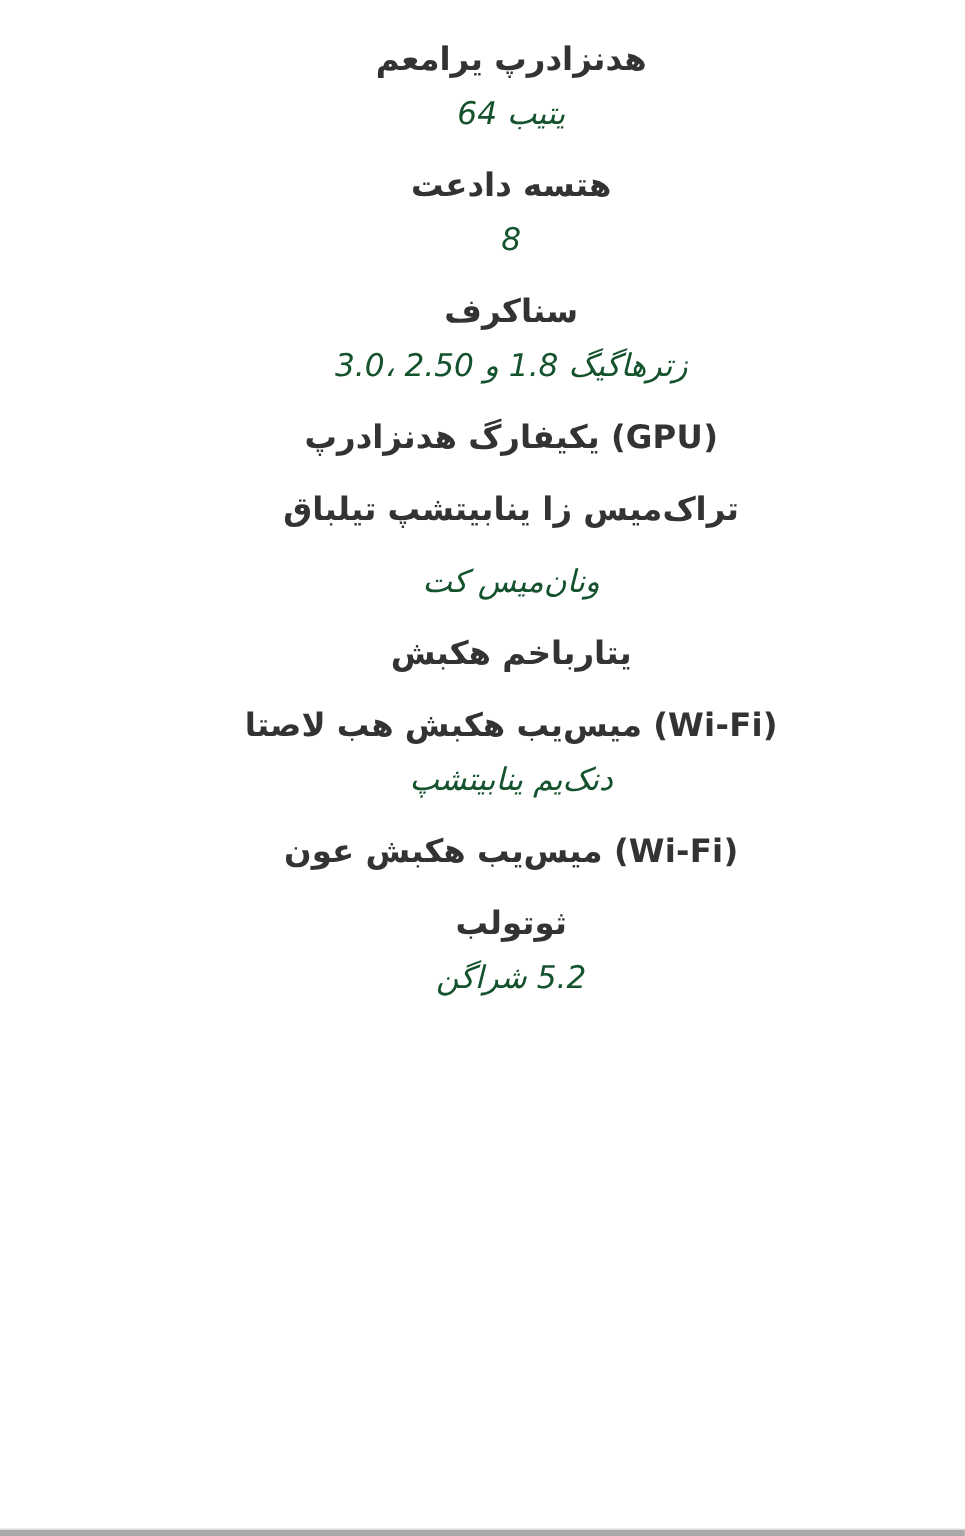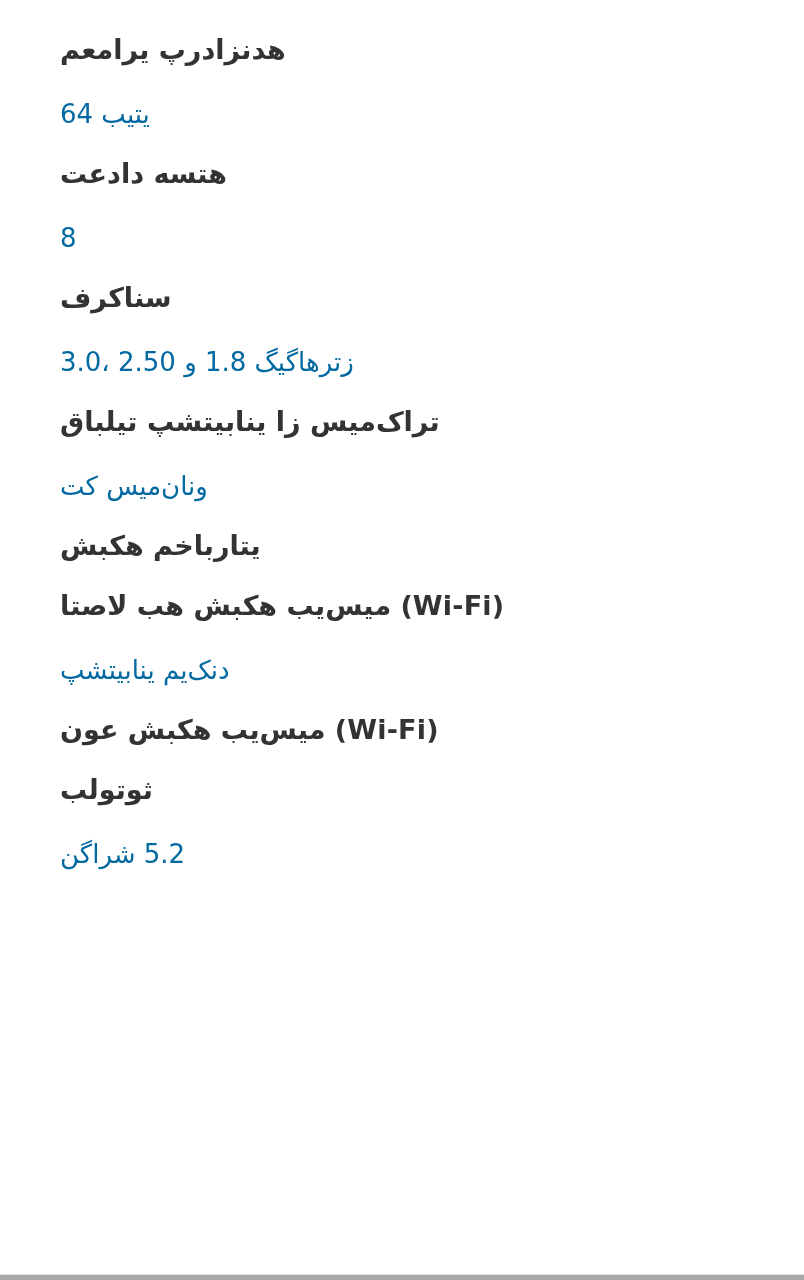--- a/index.html
+++ b/index.html
@@ -19,38 +19,39 @@
     top: 0;
     left: 0;
     right: 0;
     padding: 30px 12px 0 60px;
     box-sizing: border-box;
   }
   
   .mirror {
     direction: ltr;
     unicode-bidi: bidi-override;
-    text-align: left;
+    text-align: center;
   }
   .spec-item {
     margin-bottom: 20px;
   }
   .spec-label {
     font-size: 27px;
     font-weight: bold;
     color: #333333;
     line-height: 40px;
     letter-spacing: 0.2px;
   }
   .spec-value {
-    margin-top: 24px;
+    margin-top: 5px;
     font-size: 26px;
     font-weight: normal;
-    color: #0369a1;
+    color: #14532d;
     line-height: 40px;
+    font-style: italic;
   }
   .bottom-bar {
     position: absolute;
     left: 0;
     right: 0;
     bottom: 0;
     height: 5px;
     background: #aaa8a8;
     border-top: 1px solid #dedede;
   }
@@ -68,20 +69,21 @@
     <div class="spec-label mirror">تعداد هسته</div>
     <div class="spec-value mirror">8</div>
   </div>
 
   <div class="spec-item">
     <div class="spec-label mirror">فرکانس</div>
     <div class="spec-value mirror">3.0، 2.50 و 1.8 گیگاهرتز</div>
   </div>
 
   <div class="spec-item">
+    <div class="spec-label mirror">پردازنده گرافیکی (GPU)</div>
   </div>
 
   <div class="spec-item">
     <div class="spec-label mirror">قابلیت پشتیبانی از سیم‌کارت</div>
   </div>
 
   <div class="spec-item">
     <div class="spec-value mirror">تک سیم‌نانو</div>
   </div>
 

